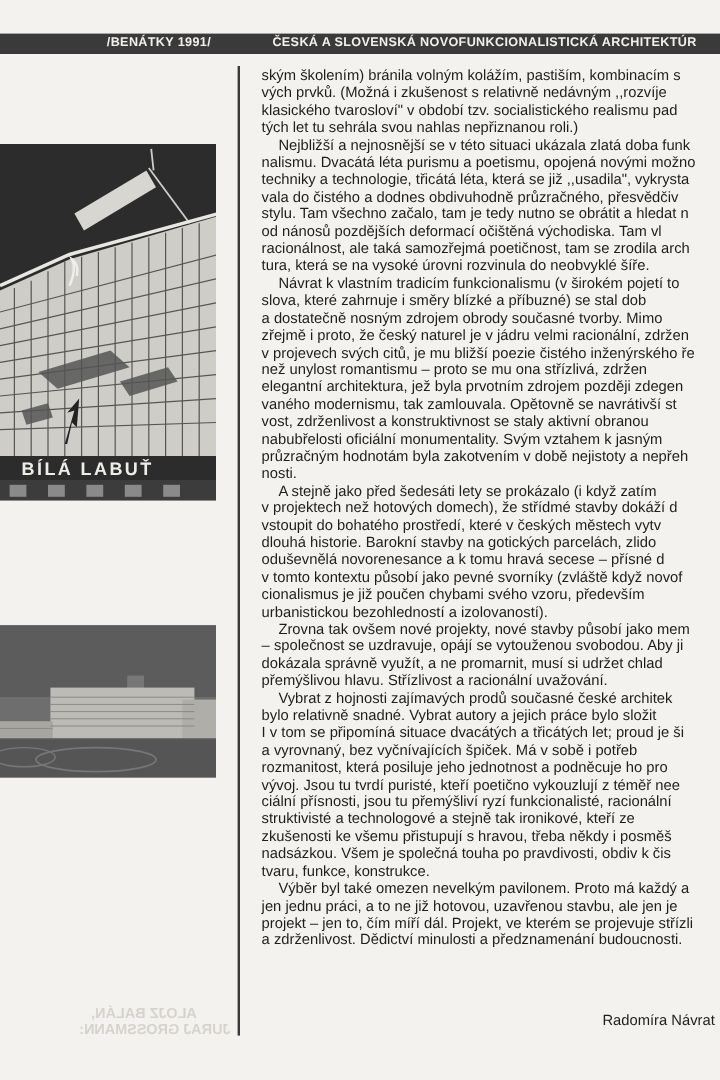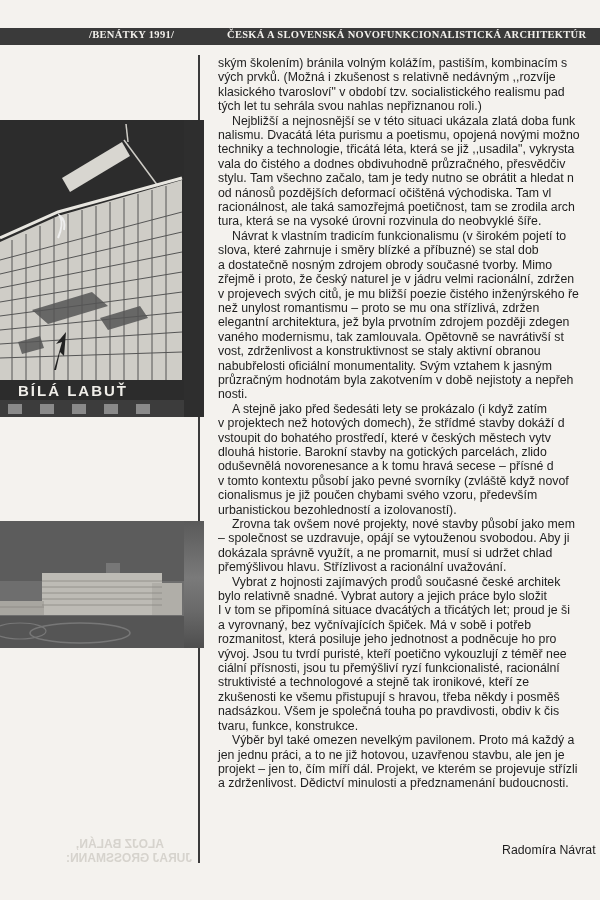--- a/index.html
+++ b/index.html
@@ -4,32 +4,32 @@
   <style>
     html, body { margin: 0; padding: 0; }
     body {
       width: 600px; height: 900px; overflow: hidden; position: relative;
       background: #f4f2ee; color: #1e1e1e;
       font-family: "Liberation Sans", sans-serif;
     }
     .header-bar {
       position: absolute; left: 0; top: 28px; width: 600px; height: 17px;
       background: #3a3a3a; color: #f2f0ec;
-      font-family: Liberation Serif, serif; font-weight: bold; font-size: 10.5px;
+      font-family: Liberation Sans, sans-serif; font-weight: bold; font-size: 10.5px;
       letter-spacing: 0.3px; white-space: nowrap; overflow: hidden;
     }
     .header-left { position: absolute; left: 89px; top: 1px; }
     .header-right { position: absolute; left: 227px; top: 1px; }
     .divider {
       position: absolute; left: 198px; top: 55px; width: 2px; height: 808px;
       background: #3a3a3a;
     }
     .sidebar { position: absolute; left: 0; top: 0; width: 190px; }
     .photo {
-      position: absolute; left: 0; width: 204px; overflow: hidden;
+      position: absolute; left: 0; width: 180px; overflow: hidden;
     }
     .photo1 { top: 120px; height: 297px; background: #2e2e2e; }
     .photo2 { top: 521px; height: 127px; background: linear-gradient(#5a5a5a, #7a7a7a 45%, #6a6a6a 70%, #4e4e4e); }
     .main {
       position: absolute; left: 218px; top: 56px; width: 400px;
       font-size: 12.3px; line-height: 14.4px; color: #1e1e1e;
       text-align: justify;
     }
     .main p { margin: 0; text-indent: 14px; white-space: nowrap; overflow: visible; }
     .main p .ln { display: block; text-indent: 0; }

